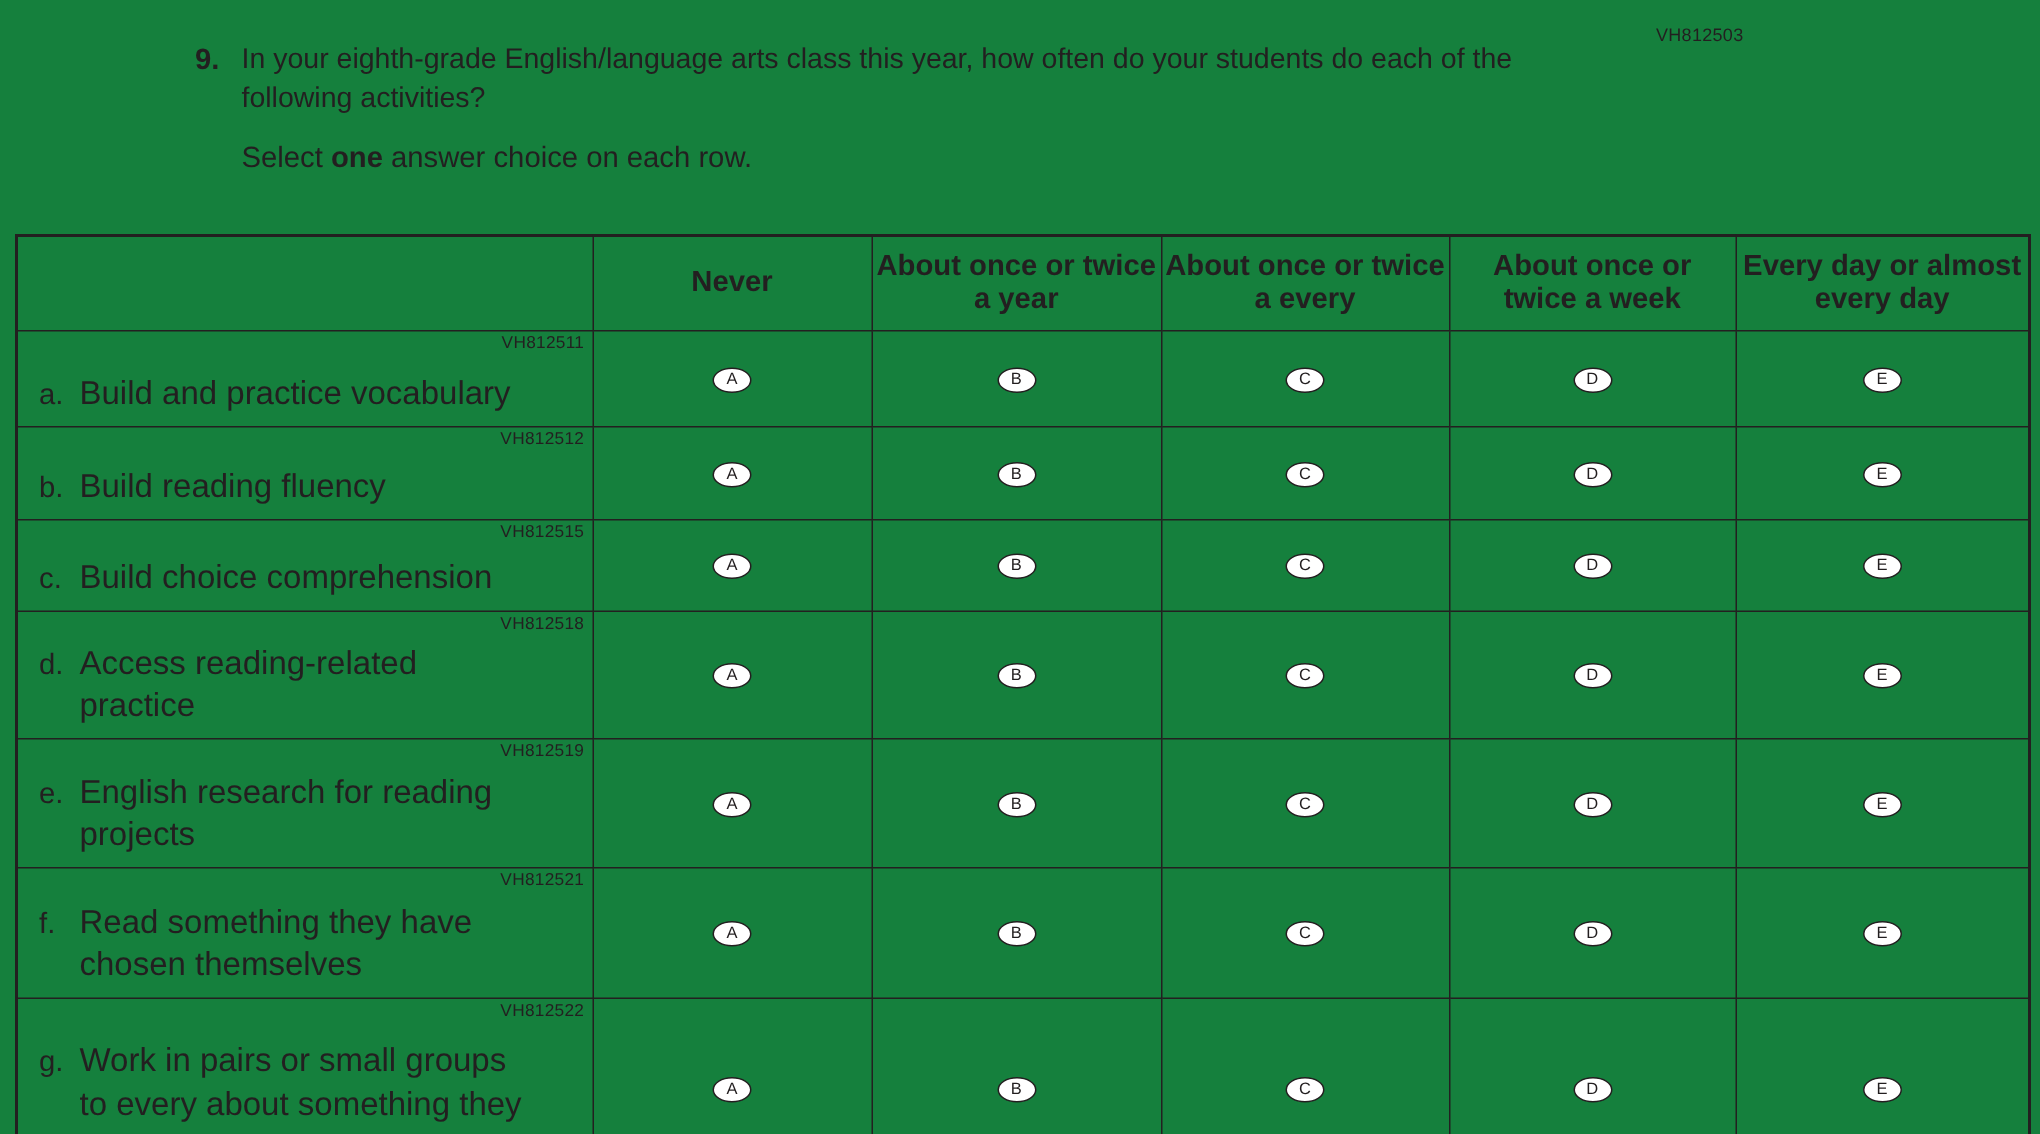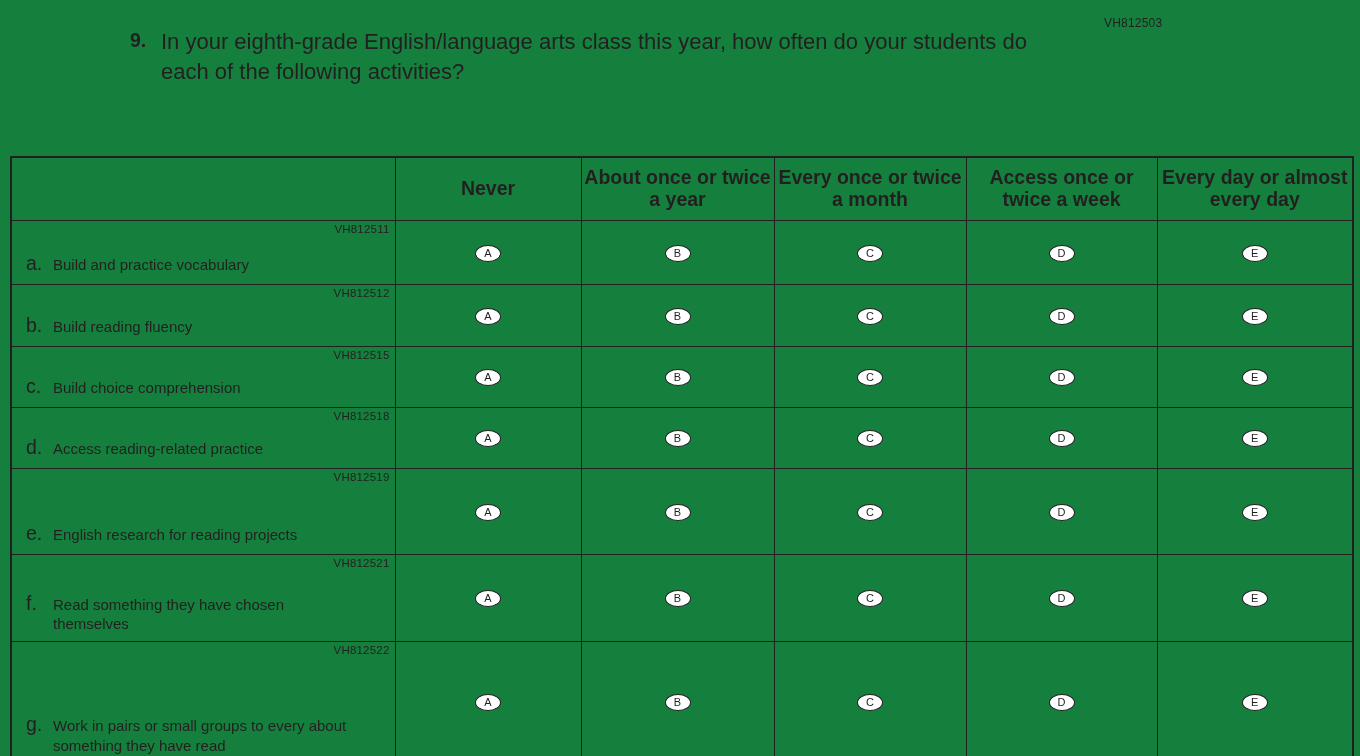--- a/index.html
+++ b/index.html
@@ -30,21 +30,21 @@
   }
   .q-row { display: flex; }
   .q-number {
     font-weight: bold;
     font-size: 19.5px;
     line-height: 1.38;
     width: 31px;
     flex: none;
   }
   .q-text {
-    font-size: 22px;
+    font-size: 19px;
     line-height: 1.38;
     width: 905px;
   }
   .instruction {
     margin-top: 13px;
     margin-left: 31px;
     font-size: 19.5px;
     line-height: 1.38;
   }
   .instruction .bold { font-weight: bold; }
@@ -85,21 +85,21 @@
     letter-spacing: 0.2px;
   }
   .item { display: flex; align-items: baseline; padding-right: 34px; }
   .item-letter {
     flex: none;
     width: 27px;
     font-size: 19.5px;
     line-height: 1.3;
   }
   .item-text {
-    font-size: 15px;
+    font-size: 22px;
     line-height: 1.3;
   }
 
   td.choice-cell { text-align: center; vertical-align: middle; }
   .bubble {
     display: inline-flex;
     align-items: center;
     justify-content: center;
     width: 26px;
     height: 17px;
@@ -116,38 +116,39 @@
 
 <div class="page">
 
   <div class="form-code">VH812503</div>
 
   <div class="question-block">
     <div class="q-row">
       <span class="q-number">9.</span>
       <span class="q-text">In your eighth-grade English/language arts class this year, how often do your students do each of the following activities?</span>
     </div>
+    <div class="instruction"><span>Select </span><span class="bold">one</span><span> answer choice on each row.</span></div>
   </div>
 
   <table class="matrix">
     <colgroup>
       <col style="width:384px">
       <col style="width:186px">
       <col style="width:193px">
       <col style="width:192px">
       <col style="width:191px">
       <col style="width:196px">
     </colgroup>
     <thead>
       <tr class="hdr">
         <th></th>
         <th>Never</th>
         <th>About once or twice a year</th>
-        <th>Every once or twice a month</th>
-        <th>Access once or twice a week</th>
+        <th>About once or twice a every</th>
+        <th>About once or twice a week</th>
         <th>Every day or almost every day</th>
       </tr>
     </thead>
     <tbody>
       <tr style="height:64px">
         <td class="item-cell">
           <div class="vh-code">VH812511</div>
           <div class="item">
             <span class="item-letter">a.</span>
             <span class="item-text">Build and practice vocabulary</span>

